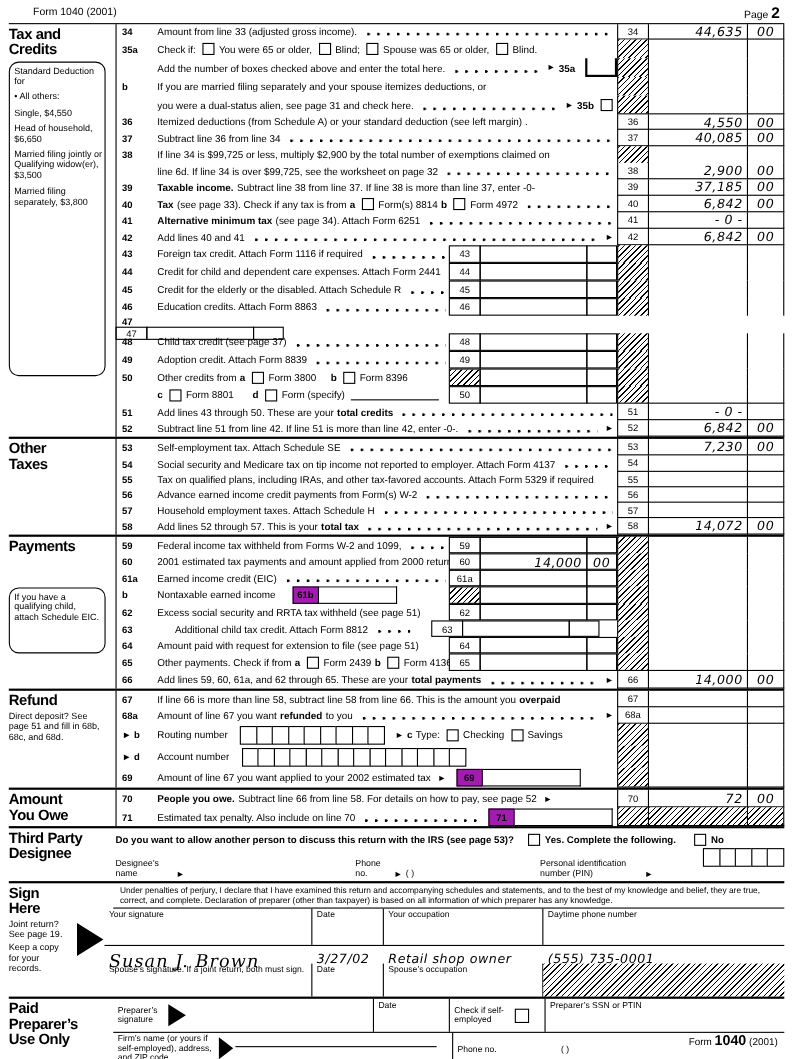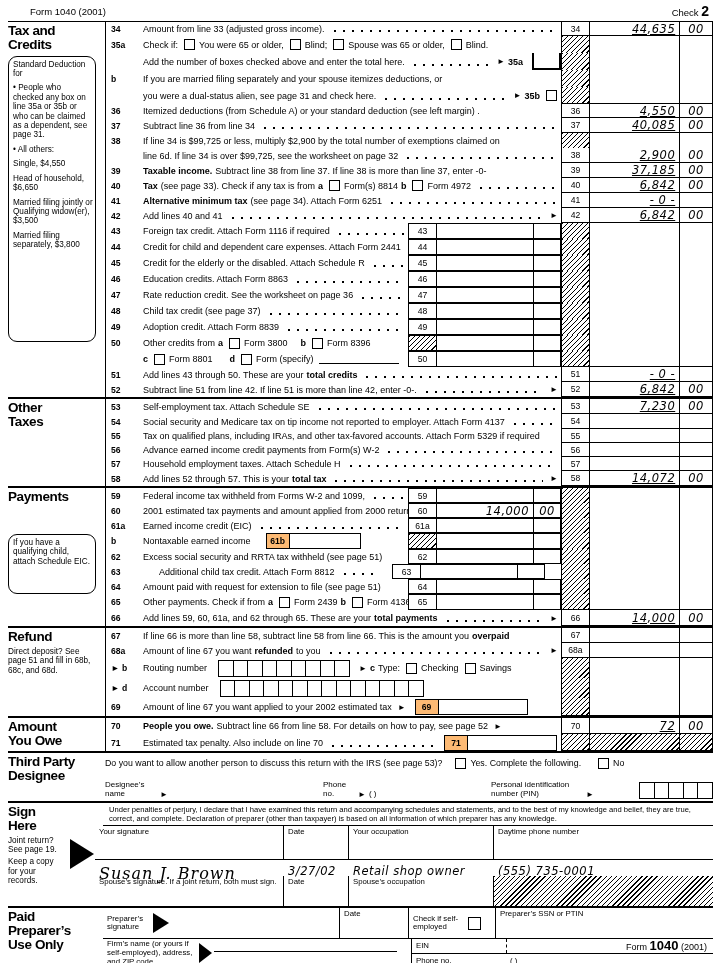--- a/index.html
+++ b/index.html
@@ -26,49 +26,49 @@
   .tseg{white-space:pre;margin-right:3px;}
   .bseg{font-weight:bold;white-space:pre;margin-right:3px;}
   .arr{font-size:8px;margin:0 3px;flex:none;}
   .cbx{width:9px;height:9px;border:1.6px solid #000;flex:none;margin:0 4px 0 3px;background:#fff;}
   .dots{flex:1 1 6px;min-width:0;height:4px;align-self:flex-end;margin:0 4px 3px 5px;
         background:radial-gradient(circle at 2px 2px,#000 1.1px,transparent 1.5px);
         background-size:9px 4px;background-repeat:repeat-x;}
   .ibox{width:25px;height:26px;border:2px solid #000;flex:none;margin-left:6px;margin-top:-14px;
         position:relative;z-index:2;background:#fff;}
   .lnum{flex:none;border:1.5px solid #000;font-size:8.6px;font-weight:bold;min-width:22px;height:14px;
-        display:flex;align-items:center;justify-content:center;margin-left:6px;background:#fdba74;}
+        display:flex;align-items:center;justify-content:center;margin-left:6px;background:#a21caf;}
   .icell{height:14px;border:1.5px solid #000;border-left:none;flex:none;background:#fff;}
   .cellstrip{display:flex;flex:none;margin-left:8px;}
   .cell{width:14px;height:15px;border:1.5px solid #000;background:#fff;}
   .cell+.cell{margin-left:-1.5px;}
   .linefill{flex:1 1 20px;border-bottom:1.5px solid #000;height:1px;align-self:flex-end;margin:0 10px 3px 2px;}
   .spc{flex:none;}
   
   .mid{flex:none;display:flex;align-self:stretch;}
   .mid>div{border:1px solid #000;margin-left:-1px;display:flex;align-items:center;}
   .mn{width:27px;justify-content:center;font-size:8.6px;}
   .mv{width:92px;justify-content:flex-end;padding-right:4px;}
   .mc{width:26px;justify-content:center;}
   
   .rgt{flex:none;display:flex;width:152px;align-self:stretch;}
   .rn{width:27px;border-left:1.6px solid #000;border-right:1.6px solid #000;font-size:8.6px;
       display:flex;align-items:center;justify-content:center;}
-  .rv{width:86px;display:flex;align-items:center;justify-content:flex-end;padding-right:4px;text-decoration:underline;}
+  .rv{width:86px;display:flex;align-items:center;justify-content:flex-end;padding-right:4px;}
   .rc{width:32px;border-left:1.6px solid #000;border-right:1.6px solid #000;
       display:flex;align-items:center;justify-content:center;}
   .rgt>div{border-bottom:1.5px solid #000;}
   .rgt.op>div{border-bottom:none;}
   .hatch{background:repeating-linear-gradient(135deg,#000 0px,#000 1px,#fff 1px,#fff 3.6px);}
   .rgt.hall>div{background:repeating-linear-gradient(135deg,#000 0px,#000 1px,#fff 1px,#fff 3.6px);}
   .hw{font-family:"DejaVu Sans",sans-serif;font-style:italic;font-size:11.5px;letter-spacing:0.5px;}
   
   .dzrows{margin-left:97px;padding-top:2px;}
-  .dzq{display:flex;align-items:center;font-size:8.8px;height:16px;}
-  .dzf{display:flex;align-items:flex-end;font-size:8px;height:28px;padding-bottom:2px;}
+  .dzq{display:flex;align-items:center;font-size:8.8px;height:16px;font-weight:bold;}
+  .dzf{display:flex;font-size:8px;height:28px;padding-bottom:2px;}
   .dzf .grp{display:flex;align-items:flex-end;}
   .dzlab{line-height:1.1;}
   
   .perjury{margin-left:95px;font-size:7.6px;line-height:1.2;padding:2px 0 2px 6px;border-bottom:1.5px solid #000;}
   .signtable{margin-left:87px;}
   .strow{display:flex;border-bottom:1.8px solid #000;}
   .stc{border-right:1.5px solid #000;padding:1px 4px;display:flex;flex-direction:column;justify-content:space-between;gap:28px;}
   .stc:last-child{border-right:none;}
   .stlab{font-size:7.8px;}
   .sigval{font-family:"DejaVu Serif",serif;font-style:italic;font-size:16px;letter-spacing:1px;}
@@ -82,33 +82,32 @@
   .dashv{border-left:1.6px dashed #000;}
   
   .ftr{position:absolute;right:14px;top:938px;font-size:9px;}
   .ftr b{font-size:13px;}
 </style>
 </head>
 <body>
 
 <div id="page">
   <div class="hdrL">Form 1040 (2001)</div>
-  <div class="hdrR"><span>Check</span> <b>2</b></div>
+  <div class="hdrR"><span>Page</span> <b>2</b></div>
 
   <div id="form">
 
     <div class="sec first">
       <div class="side">
         <div class="stitle">
           <span>Tax and</span><br>
           <span>Credits</span>
         </div>
         <div class="sbox" style="height:278px;">
           <p>Standard Deduction for</p>
-          <p>• People who checked any box on line 35a or 35b or who can be claimed as a dependent, see page 31.</p>
           <p>• All others:</p>
           <p>Single, $4,550</p>
           <p>Head of household, $6,650</p>
           <p>Married filing jointly or Qualifying widow(er), $3,500</p>
           <p>Married filing separately, $3,800</p>
         </div>
       </div>
       <div class="rows" id="rows-tax">
           <div class="row" style="height: 14px;">
             <div class="gut">34</div>
@@ -375,21 +374,21 @@
               <div class="mn">46</div>
               <div class="mv"></div>
               <div class="mc"></div>
             </div>
             <div class="rgt op">
               <div class="rn hatch"></div>
               <div class="rv"></div>
               <div class="rc"></div>
             </div>
           </div>
-          <div class="row" style="height: 16px;">
+          <div class="row" style="height: 16px; flex-direction: column;">
             <div class="gut">47</div>
             <div class="lab">
               <span class="tseg">Rate reduction credit. See the worksheet on page 36</span>
               <span class="dots"></span>
             </div>
             <div class="mid">
               <div class="mn">47</div>
               <div class="mv"></div>
               <div class="mc"></div>
             </div>
@@ -1039,24 +1038,20 @@
             <span>Preparer’s SSN or PTIN</span>
           </div>
         </div>
         <div class="prow" style="height:28px;border-bottom:2px solid #000;">
           <div class="pc" style="width:300px;display:flex;align-items:center;">
             <span style="width:92px;line-height:1.1;">Firm’s name (or yours if self-employed), address, and ZIP code</span>
             <span class="parrow" style="border-left-width:13px;"></span>
             <span class="linefill" style="margin-bottom:14px;"></span>
           </div>
           <div style="flex:1;display:flex;flex-direction:column;border-left:1.5px solid #000;">
-            <div style="flex:1;display:flex;align-items:center;border-bottom:1px solid #000;">
-              <span class="pc" style="width:86px;">EIN</span>
-              <span class="dashv" style="height:100%;"></span>
-            </div>
             <div style="flex:1;display:flex;align-items:center;">
               <span class="pc" style="width:86px;">Phone no.</span>
               <span class="pc">(      )</span>
             </div>
           </div>
         </div>
       </div>
     </div>
 
   </div>

